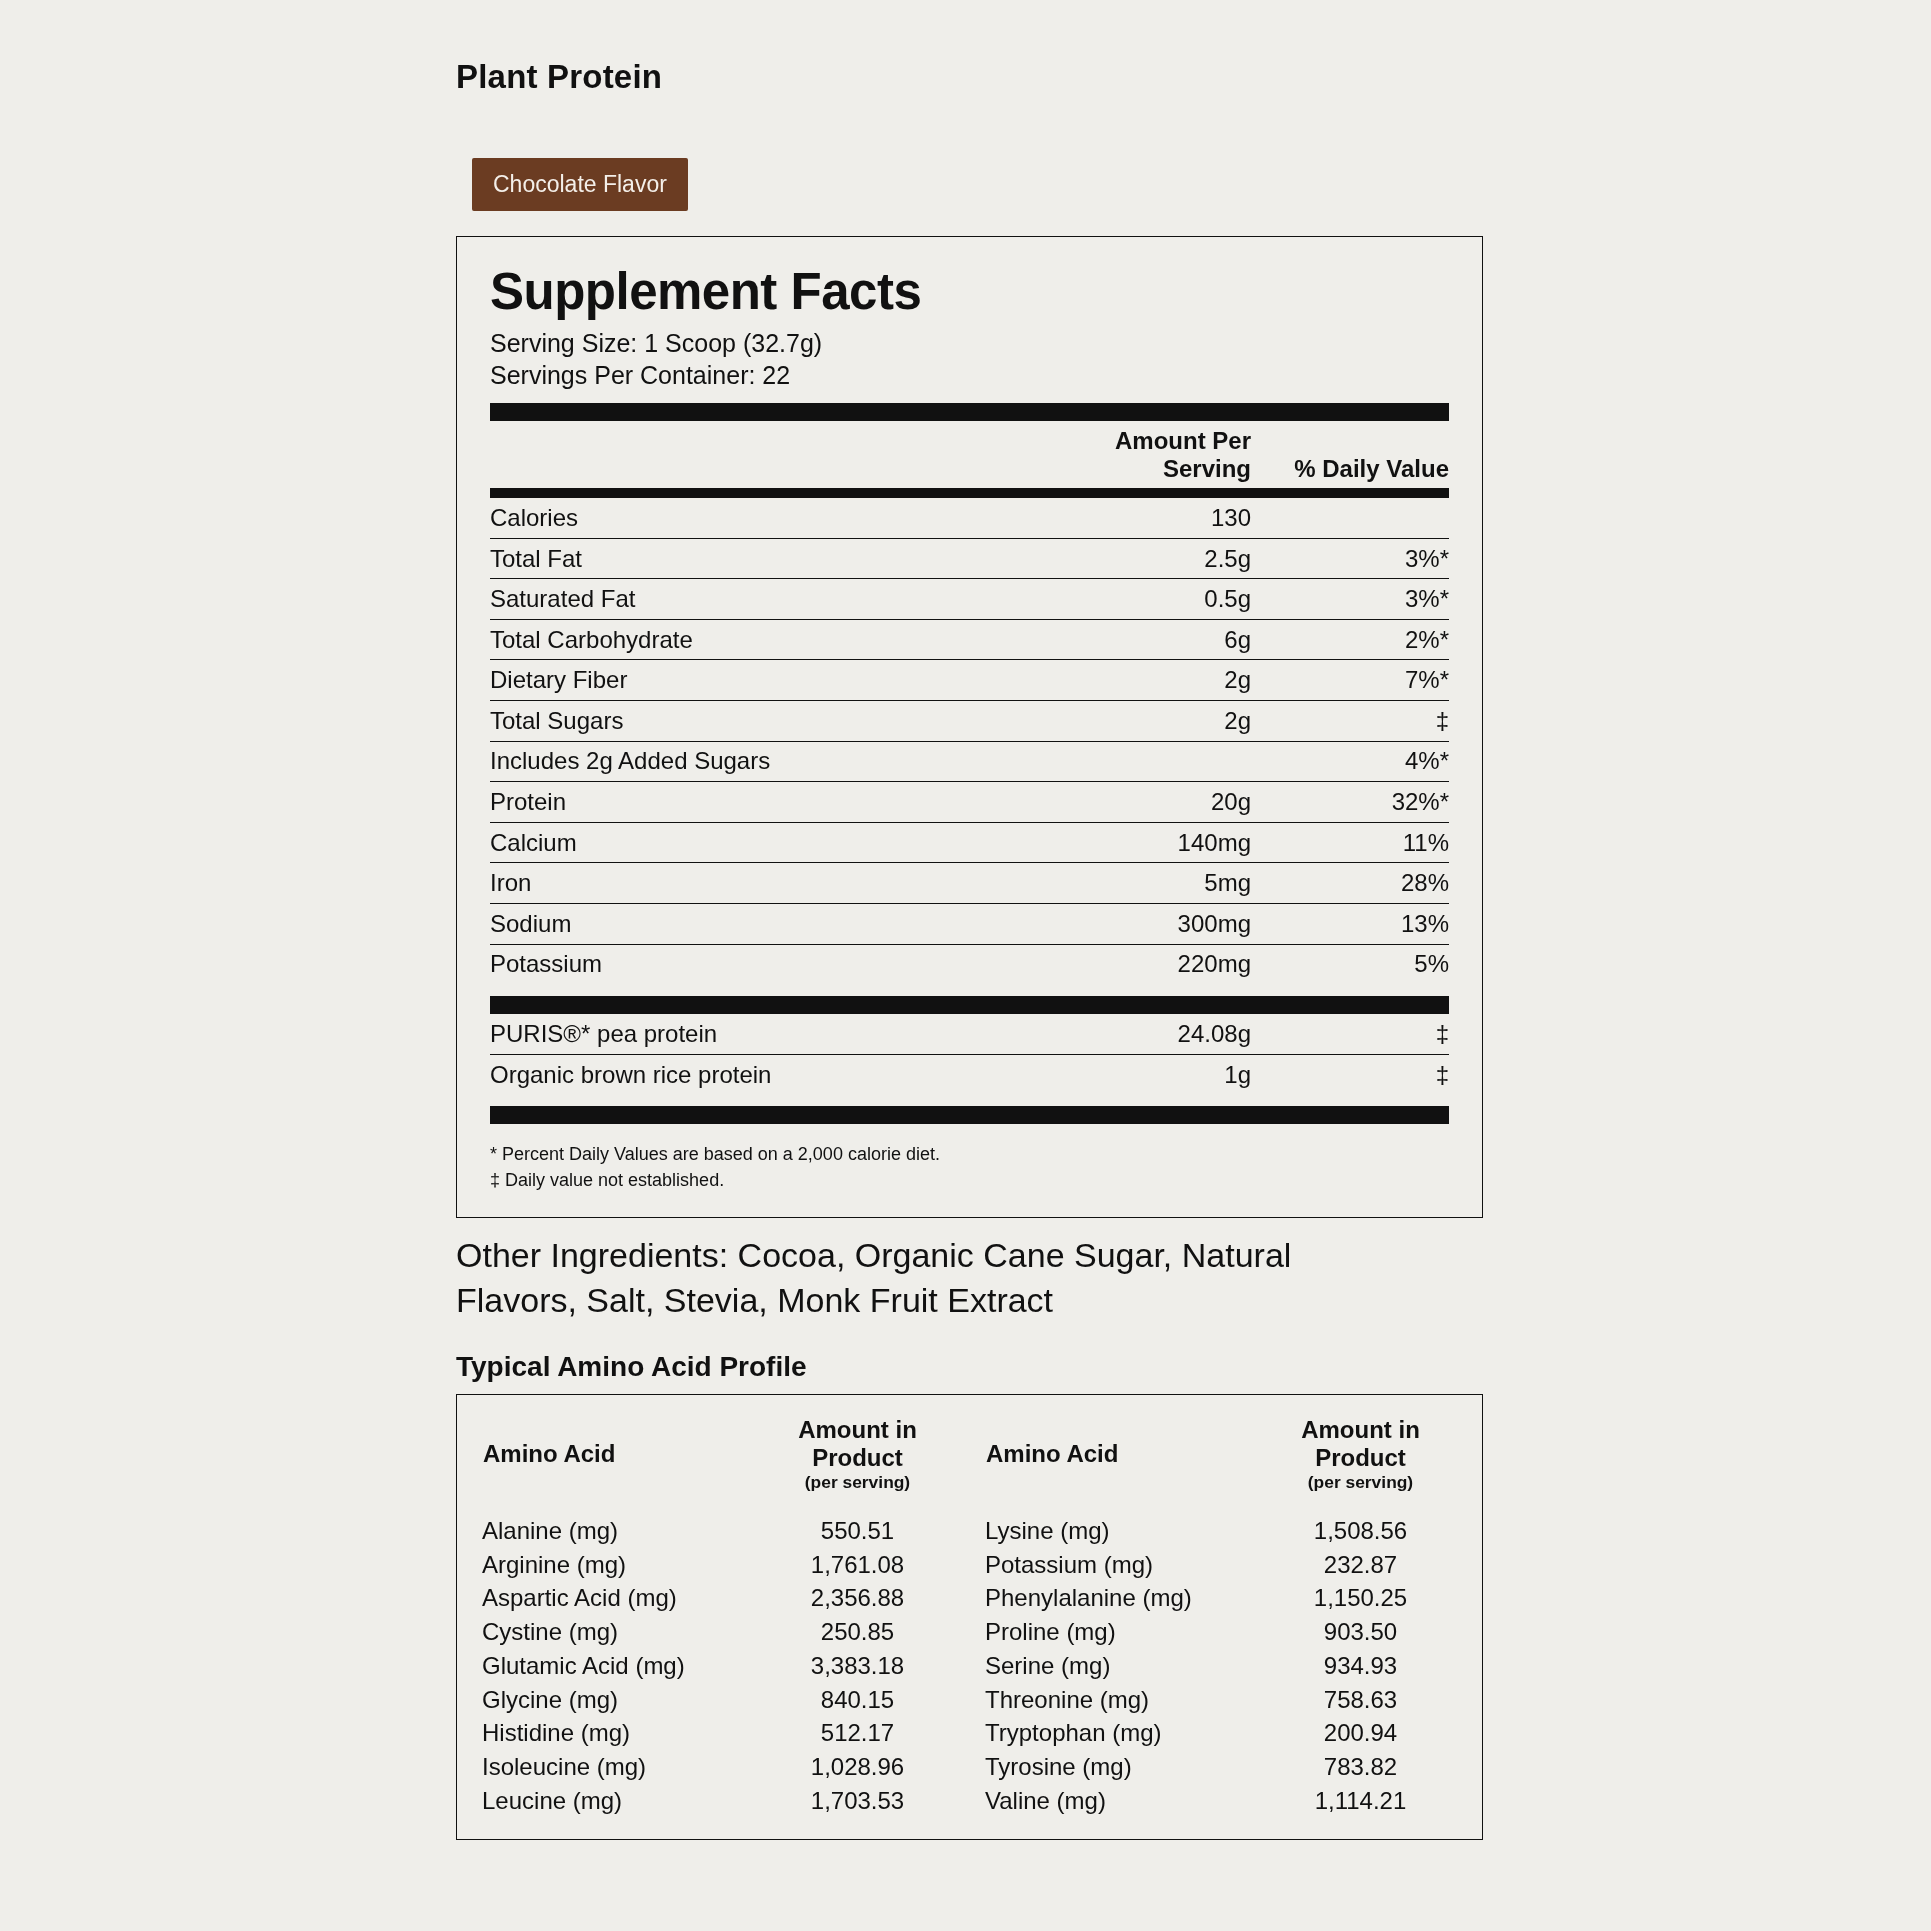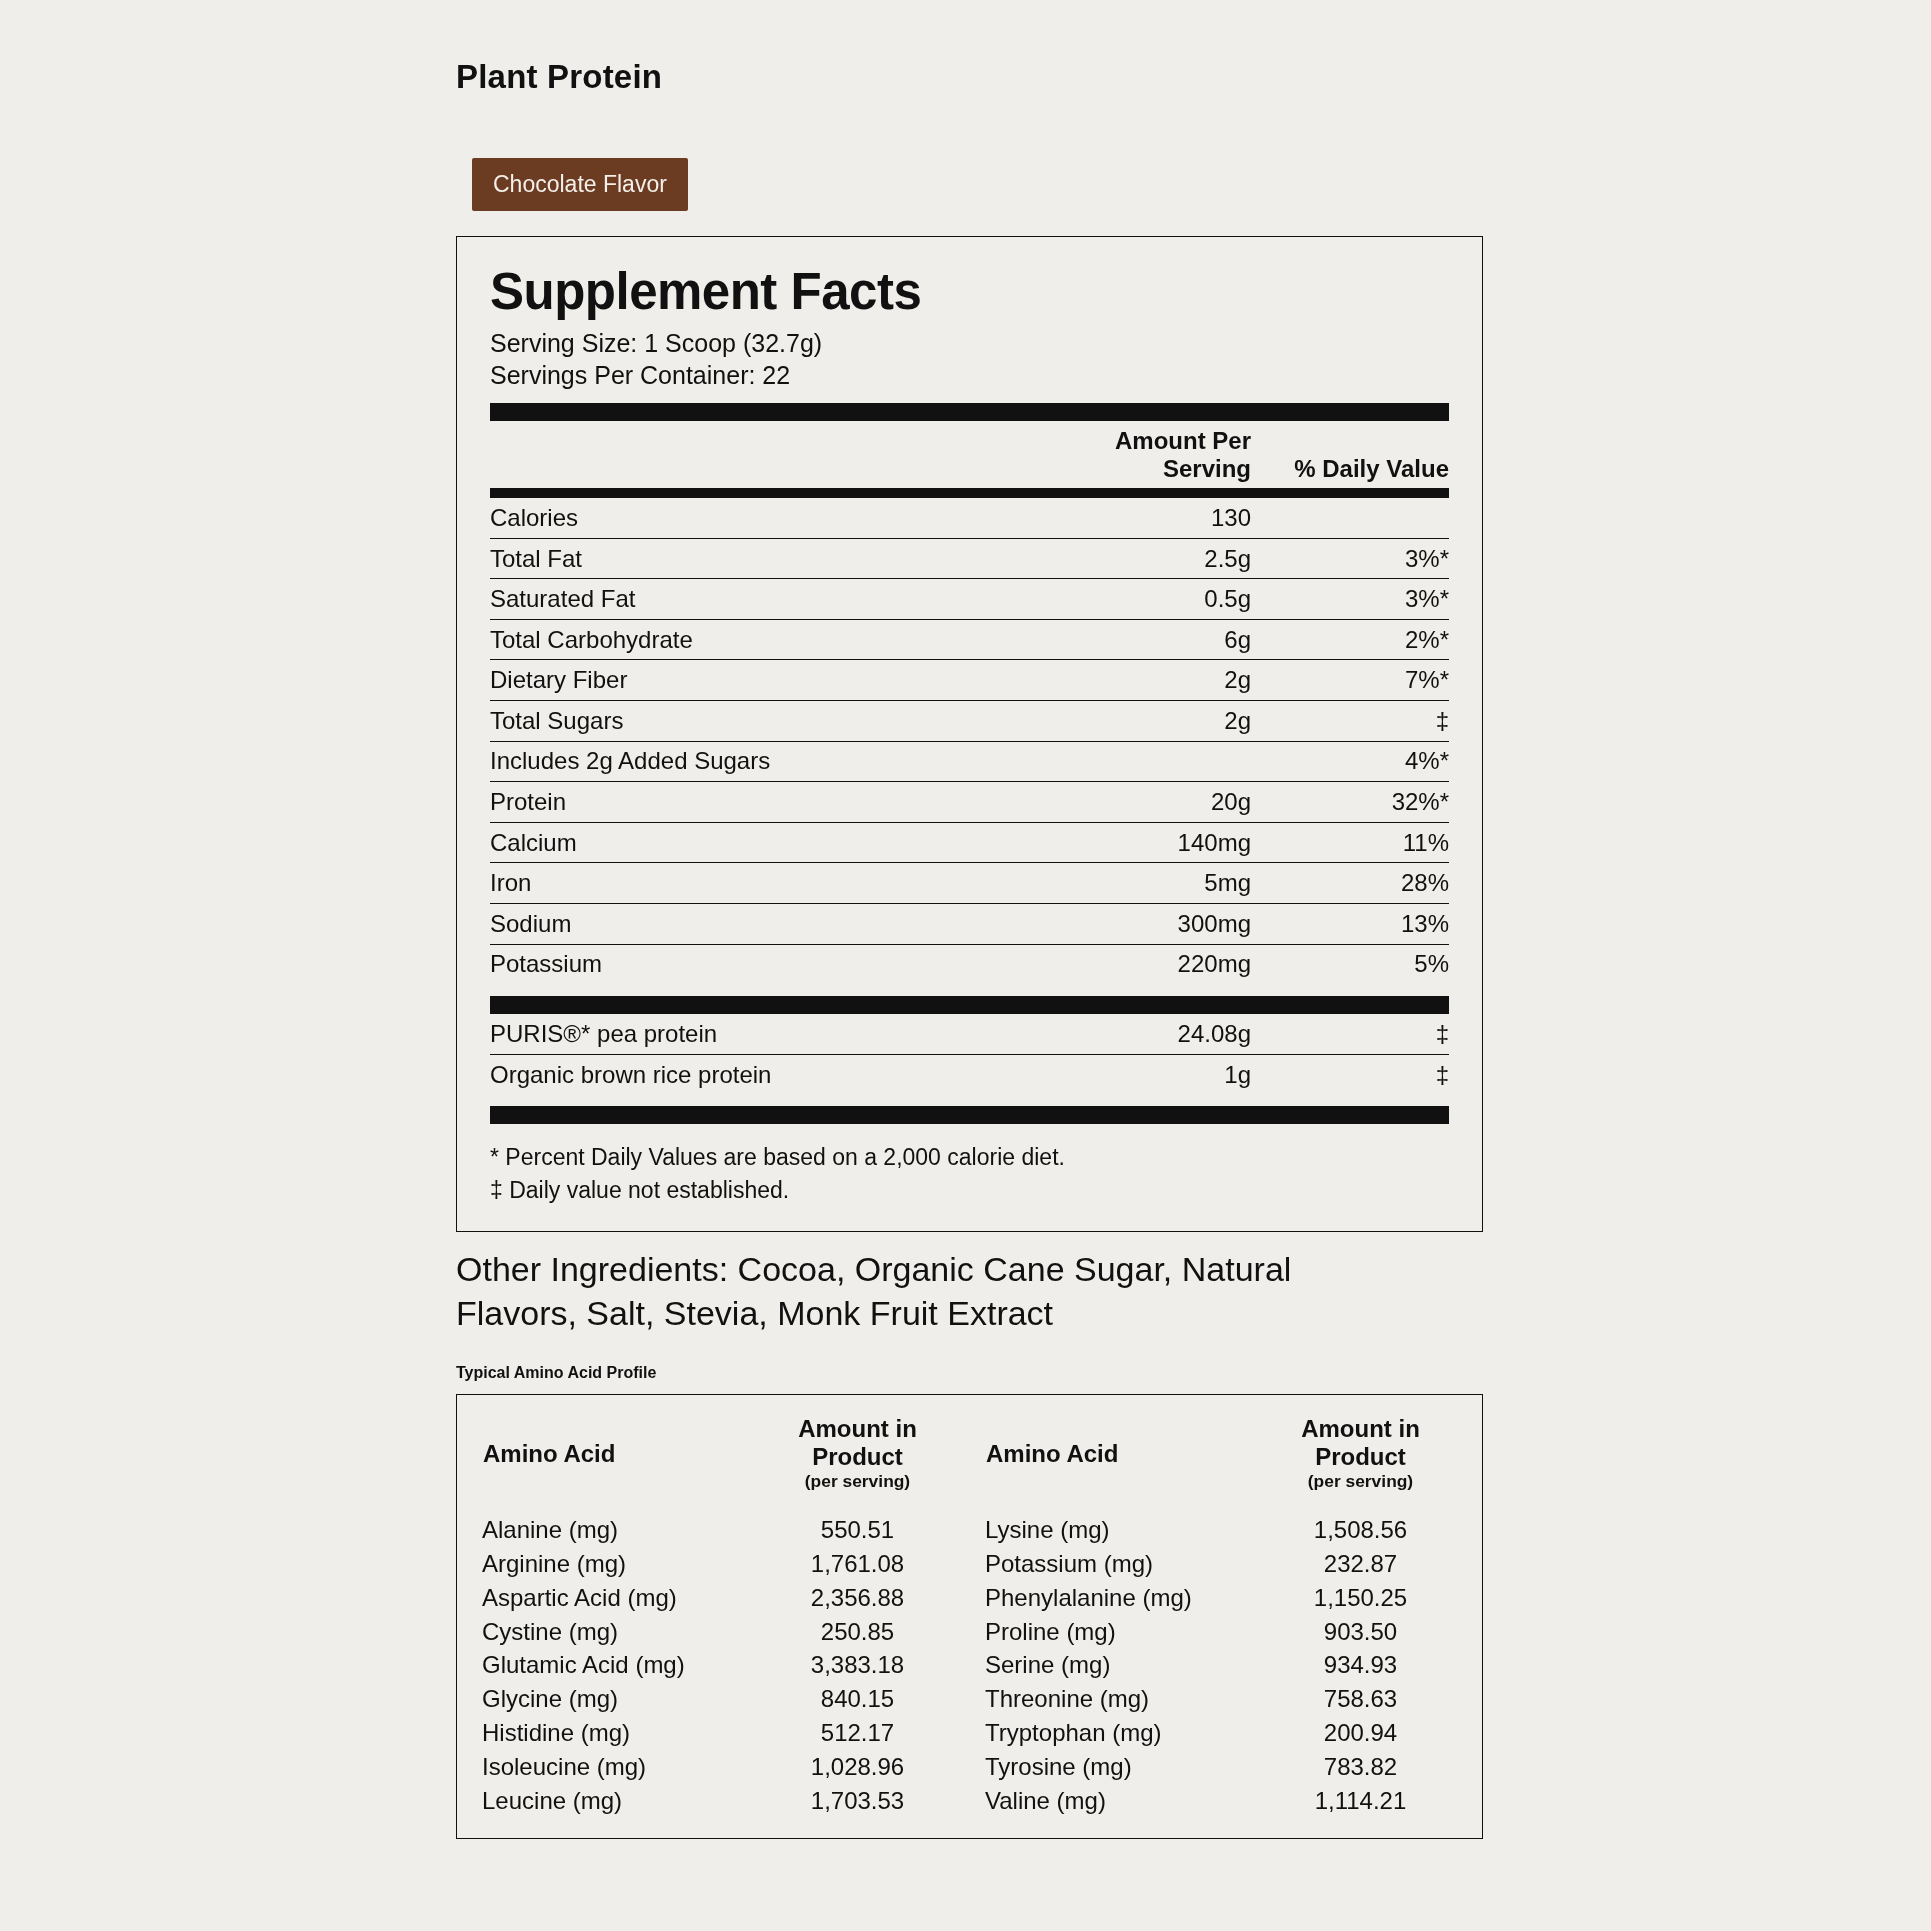--- a/index.html
+++ b/index.html
@@ -104,34 +104,34 @@
     font-weight: bold;
     border-bottom: none;
     padding-bottom: 7.7px;
     padding-top: 7.7px;
   }
 
   .indent1 { padding-left: 25px; }
   .indent2 { padding-left: 50px; }
 
   .footnote {
-    font-size: 23px;
+    font-size: 18px;
     line-height: 1.35;
     margin-top: 17.4px;
   }
 
   .other-ing {
     font-size: 34px;
     line-height: 1.3;
     margin-top: 15.4px;
     width: 946px;
   }
 
   .amino-heading {
-    font-size: 16px;
+    font-size: 28px;
     font-weight: bold;
     margin-top: 29px;
     margin-bottom: 11.6px;
   }
 
   .amino-box {
     border: 1.9px solid #111111;
     background: #efeeea;
     padding: 19.3px 25px 21px 25px;
     box-sizing: border-box;

